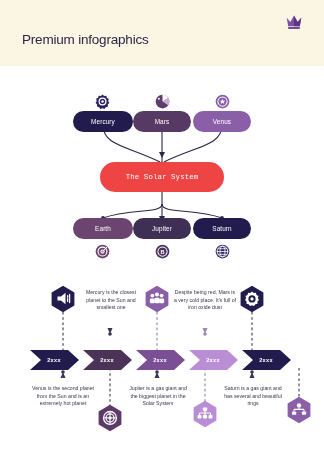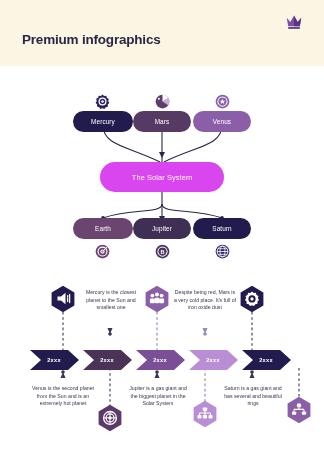--- a/index.html
+++ b/index.html
@@ -11,21 +11,21 @@
     overflow:hidden;
     position:relative;
   }
   
   .header-band{
     position:absolute; left:0; top:0; width:324px; height:66px;
     background:#fbf6e4;
   }
   .page-title{
     position:absolute; left:22px; top:32px;
-    font-size:13.5px; font-weight:bold; letter-spacing:-0.2px;
+    font-size:13.5px; font-weight:normal; letter-spacing:-0.2px;
     color:#2b2546;
   }
   .crown-icon{ position:absolute; left:285px; top:14px; width:18px; height:16px; }
 
   
   .diagram{ position:absolute; left:0; top:66px; width:324px; height:200px; }
   .svg-links{ position:absolute; left:0; top:0; width:324px; height:200px; }
 
   .node{
     position:absolute;
@@ -115,21 +115,21 @@
   <div class="node" style="left: 73px; top: 45px; width: 60px; background: rgb(34, 27, 78);">
     <span>Mercury</span>
   </div>
   <div class="node" style="left: 133px; top: 45px; width: 58px; background: rgb(87, 58, 99);">
     <span>Mars</span>
   </div>
   <div class="node" style="left: 193px; top: 45px; width: 58px; background: rgb(139, 95, 168);">
     <span>Venus</span>
   </div>
 
-  <div class="node big" style="left: 100px; top: 96px; width: 124px; background: #d946ef;">
+  <div class="node big" style="left: 100px; top: 96px; width: 124px; background: #ef4444; font-family: Liberation Mono, monospace;">
     <span>The Solar System</span>
   </div>
 
   <div class="node" style="left: 73px; top: 152px; width: 60px; background: rgb(108, 68, 112);">
     <span>Earth</span>
   </div>
   <div class="node" style="left: 133px; top: 152px; width: 58px; background: rgb(63, 47, 85);">
     <span>Jupiter</span>
   </div>
   <div class="node" style="left: 193px; top: 152px; width: 58px; background: rgb(34, 27, 78);">

